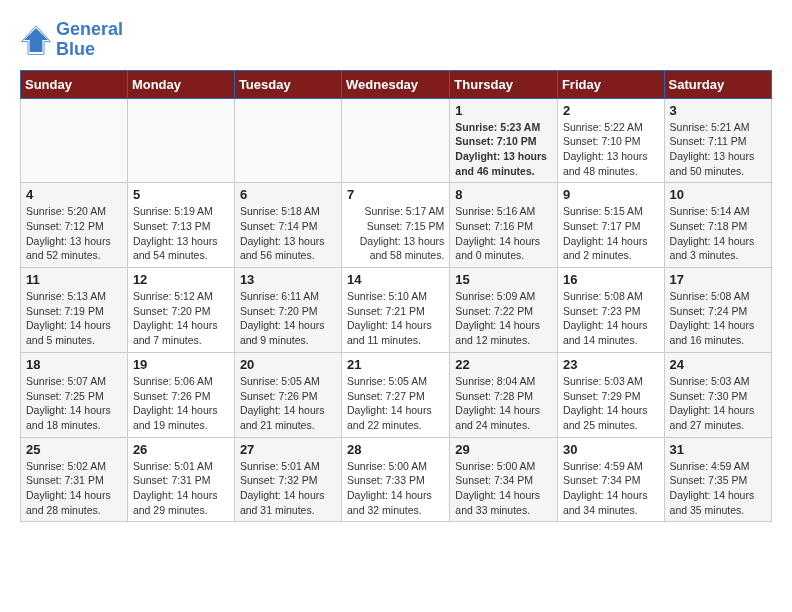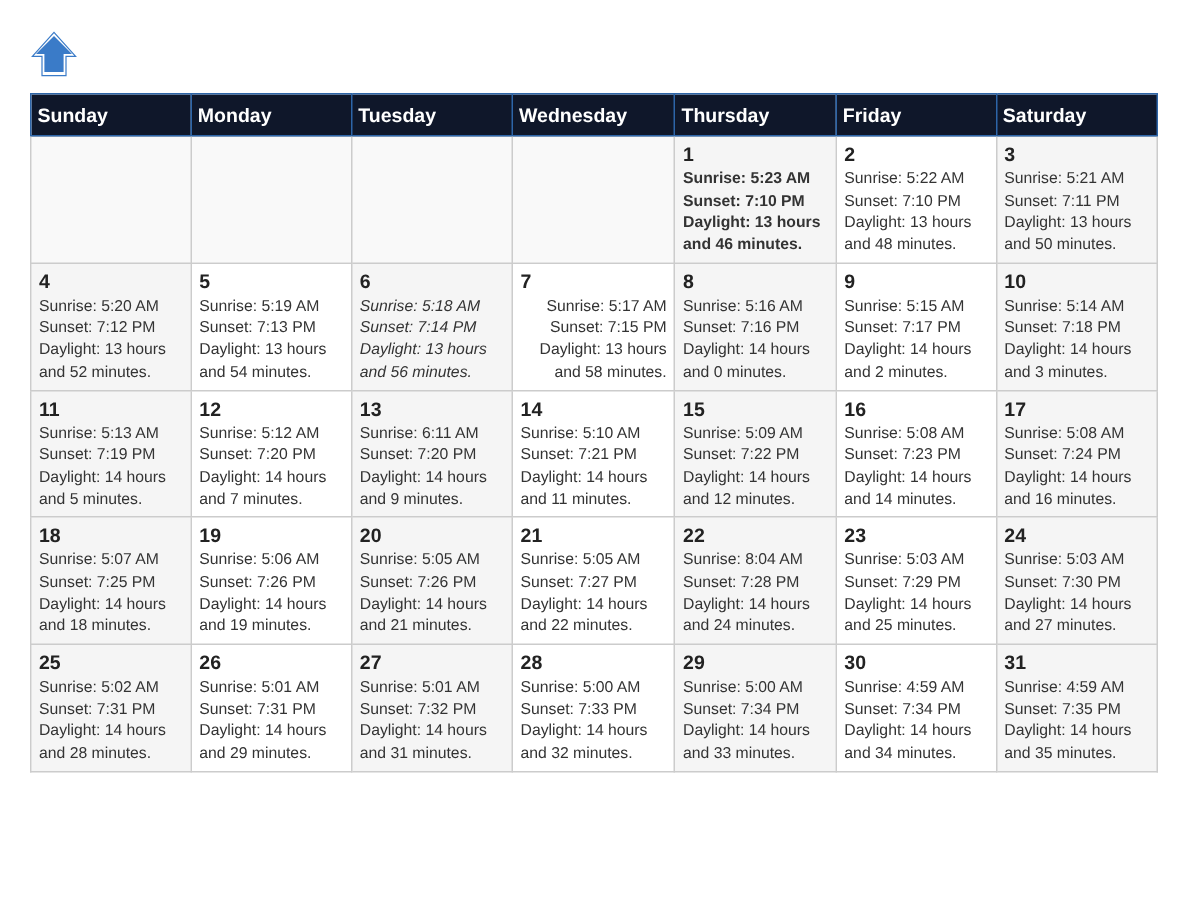--- a/index.html
+++ b/index.html
@@ -45,21 +45,21 @@
     .subtitle {
       font-size: 15px;
       color: #555;
     }
     table {
       width: 100%;
       border-collapse: collapse;
       font-size: 11px;
     }
     thead tr th {
-      background: #0f172a;
+      background: #7f1d1d;
       color: #fff;
       padding: 6px 4px;
       text-align: left;
       font-size: 13px;
       font-weight: bold;
       border: 1px solid #2d65a8;
     }
     tbody tr td {
       border: 1px solid #ccc;
       vertical-align: top;
@@ -92,20 +92,24 @@
   </style>
 </head>
 <body>
 
 <div class="header">
   <div class="logo">
     <svg class="logo-icon" viewBox="0 0 40 40">
       <polygon points="20,5 35,20 28,20 28,35 12,35 12,20 5,20" fill="#3a7bc8"></polygon>
       <polygon points="20,2 38,22 30,22 30,38 10,38 10,22 2,22" fill="none" stroke="#3a7bc8" stroke-width="1"></polygon>
     </svg>
+    <div class="logo-text">
+      <div><span>General</span></div>
+      <div style="color:#3a7bc8">Blue</div>
+    </div>
   </div>
   <div class="title-block">
     <div class="month-title"></div>
     <div class="subtitle"></div>
   </div>
 </div>
 
 <table>
   <thead>
     <tr>
@@ -156,21 +160,21 @@
         </td>
         <td>
           <span class="day-num">5</span>
           <div class="day-info" style="white-space: pre-line;">Sunrise: 5:19 AM
 Sunset: 7:13 PM
 Daylight: 13 hours
 and 54 minutes.</div>
         </td>
         <td>
           <span class="day-num">6</span>
-          <div class="day-info" style="white-space: pre-line; font-style: italic;">Sunrise: 5:18 AM
+          <div class="day-info" style="white-space: pre-line;">Sunrise: 5:18 AM
 Sunset: 7:14 PM
 Daylight: 13 hours
 and 56 minutes.</div>
         </td>
         <td>
           <span class="day-num">7</span>
           <div class="day-info" style="white-space: pre-line; text-align: right;">Sunrise: 5:17 AM
 Sunset: 7:15 PM
 Daylight: 13 hours
 and 58 minutes.</div>

